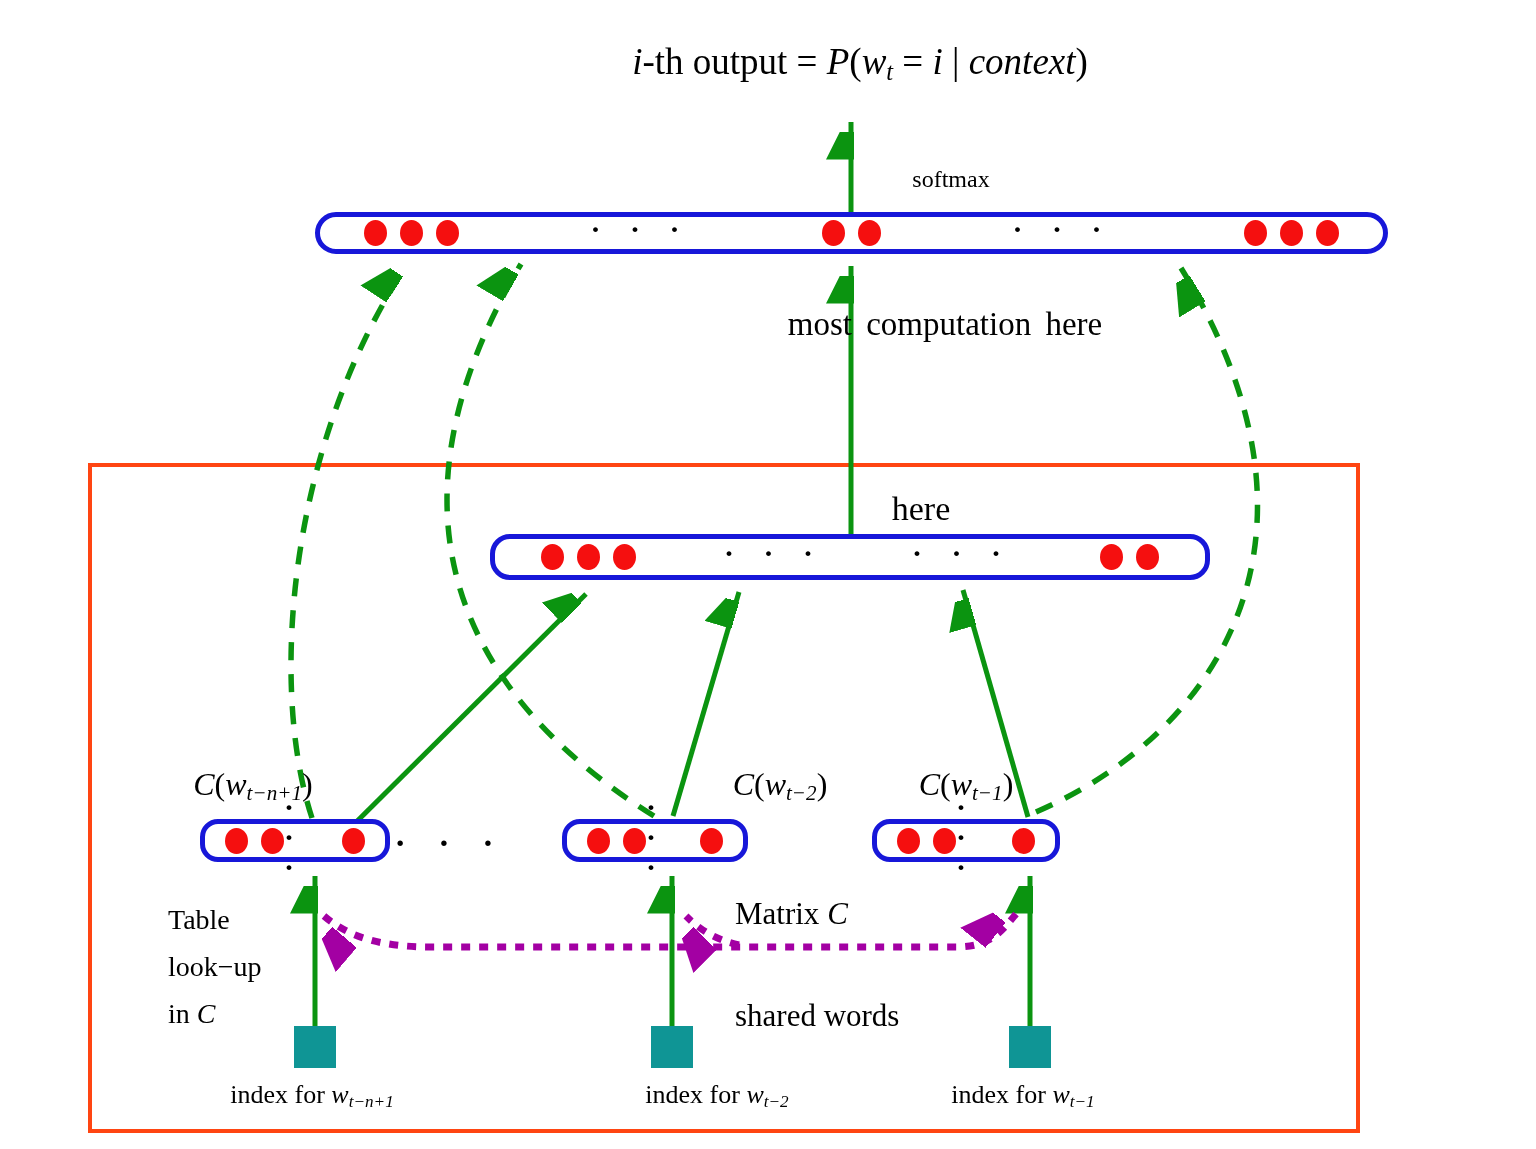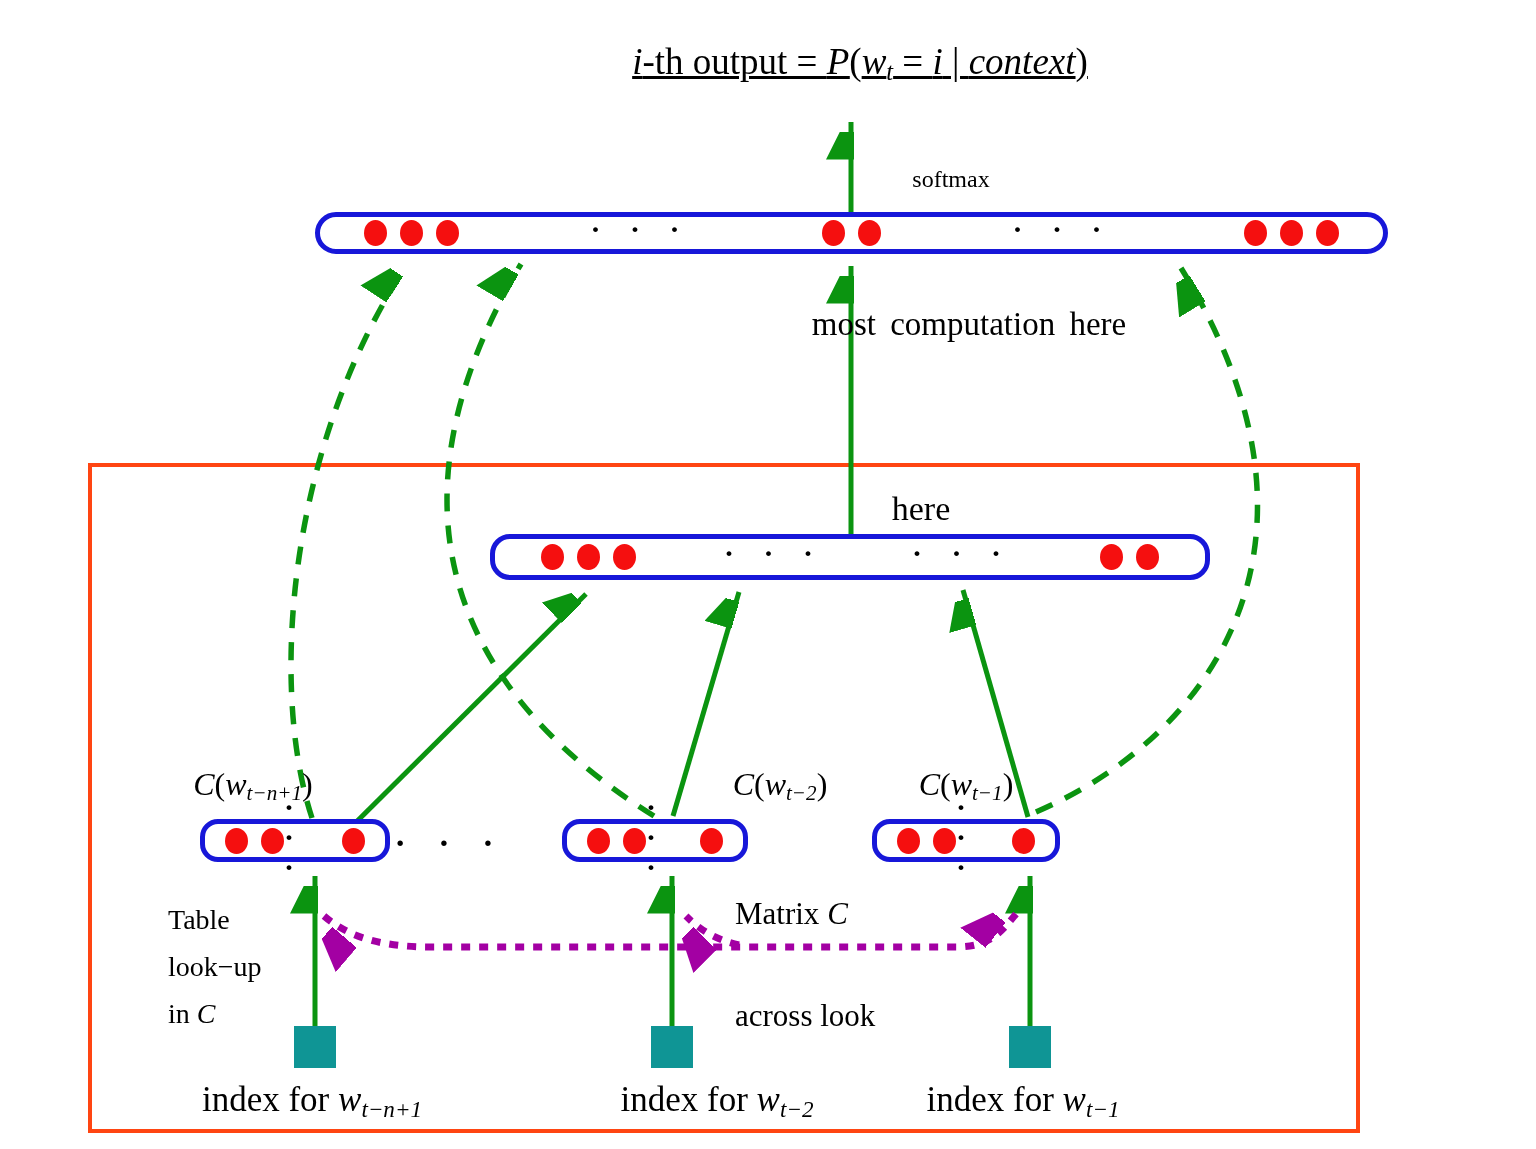--- a/index.html
+++ b/index.html
@@ -30,30 +30,30 @@
     position:absolute;left:88px;top:463px;width:1272px;height:670px;
     border:4px solid var(--orange);box-sizing:border-box;background:transparent;
   }
   .teal-sq{position:absolute;width:42px;height:42px;background:var(--teal);top:1026px;}
   #svg-lines{position:absolute;left:0;top:0;pointer-events:none;}
   .gl{stroke:var(--green);stroke-width:5;fill:none;}
   .gd{stroke:var(--green);stroke-width:5.5;fill:none;stroke-dasharray:18 14;}
   .pd{stroke:var(--purple);stroke-width:7;fill:none;stroke-dasharray:9 9;}
   .mg{fill:var(--green);}
   .mp{fill:var(--purple);}
-  .t-title{font-size:37px;top:40px;left:860px;text-decoration:underline;}
+  .t-title{font-size:37px;top:40px;left:860px;}
   .t-softmax{font-size:24px;top:166px;left:951px;}
-  .t-most{font-size:33px;top:306px;left:945px;word-spacing:6px;margin-left:24px;}
+  .t-most{font-size:33px;top:306px;left:945px;word-spacing:6px;}
   .t-tanh{font-size:34px;top:490px;left:921px;}
   .t-clabel{font-size:32px;top:766px;margin-left:18px;}
   .t-midell{font-size:34px;top:824px;left:450px;font-weight:bold;letter-spacing:12px;}
   .t-lookup{font-size:28px;left:168px;line-height:47px;}
   .t-matrix{font-size:31px;left:735px;top:896px;text-align:right;}
   .t-shared{font-size:31px;left:735px;line-height:1.25;}
-  .t-index{font-size:35px;top:1080px;}
+  .t-index{font-size:26px;top:1080px;}
 </style>
 </head>
 <body>
 
 <div id="figure">
 
   <div id="shared-params-box"></div>
 
   <svg id="svg-lines" width="1536" height="1149" viewBox="0 0 1536 1149">
     <defs>
@@ -165,19 +165,19 @@
   <div class="abs ctr t-clabel" style="left:762px;"><span class="it">C</span><span>(</span><span class="it">w</span><span class="sb">t−2</span><span>)</span></div>
   <div class="abs ctr t-clabel" style="left:948px;"><span class="it">C</span><span>(</span><span class="it">w</span><span class="sb">t−1</span><span>)</span></div>
 
   <div class="abs ctr t-midell">· · ·</div>
 
   <div class="abs t-lookup" style="top:896px;">Table</div>
   <div class="abs t-lookup" style="top:943px;">look−up</div>
   <div class="abs t-lookup" style="top:990px;"><span>in </span><span class="it">C</span></div>
 
   <div class="abs t-matrix"><span>Matrix </span><span class="it">C</span></div>
-  <div class="abs t-shared" style="top:997px;">across look</div>
+  <div class="abs t-shared" style="top:997px;">shared words</div>
 
   <div class="abs ctr t-index" style="left:312px;"><span>index for </span><span class="it">w</span><span class="sb">t−n+1</span></div>
   <div class="abs ctr t-index" style="left:700px;margin-left:17px;"><span>index for </span><span class="it">w</span><span class="sb">t−2</span></div>
   <div class="abs ctr t-index" style="left:1023px;"><span>index for </span><span class="it">w</span><span class="sb">t−1</span></div>
 
 </div>
 
 </body></html>

